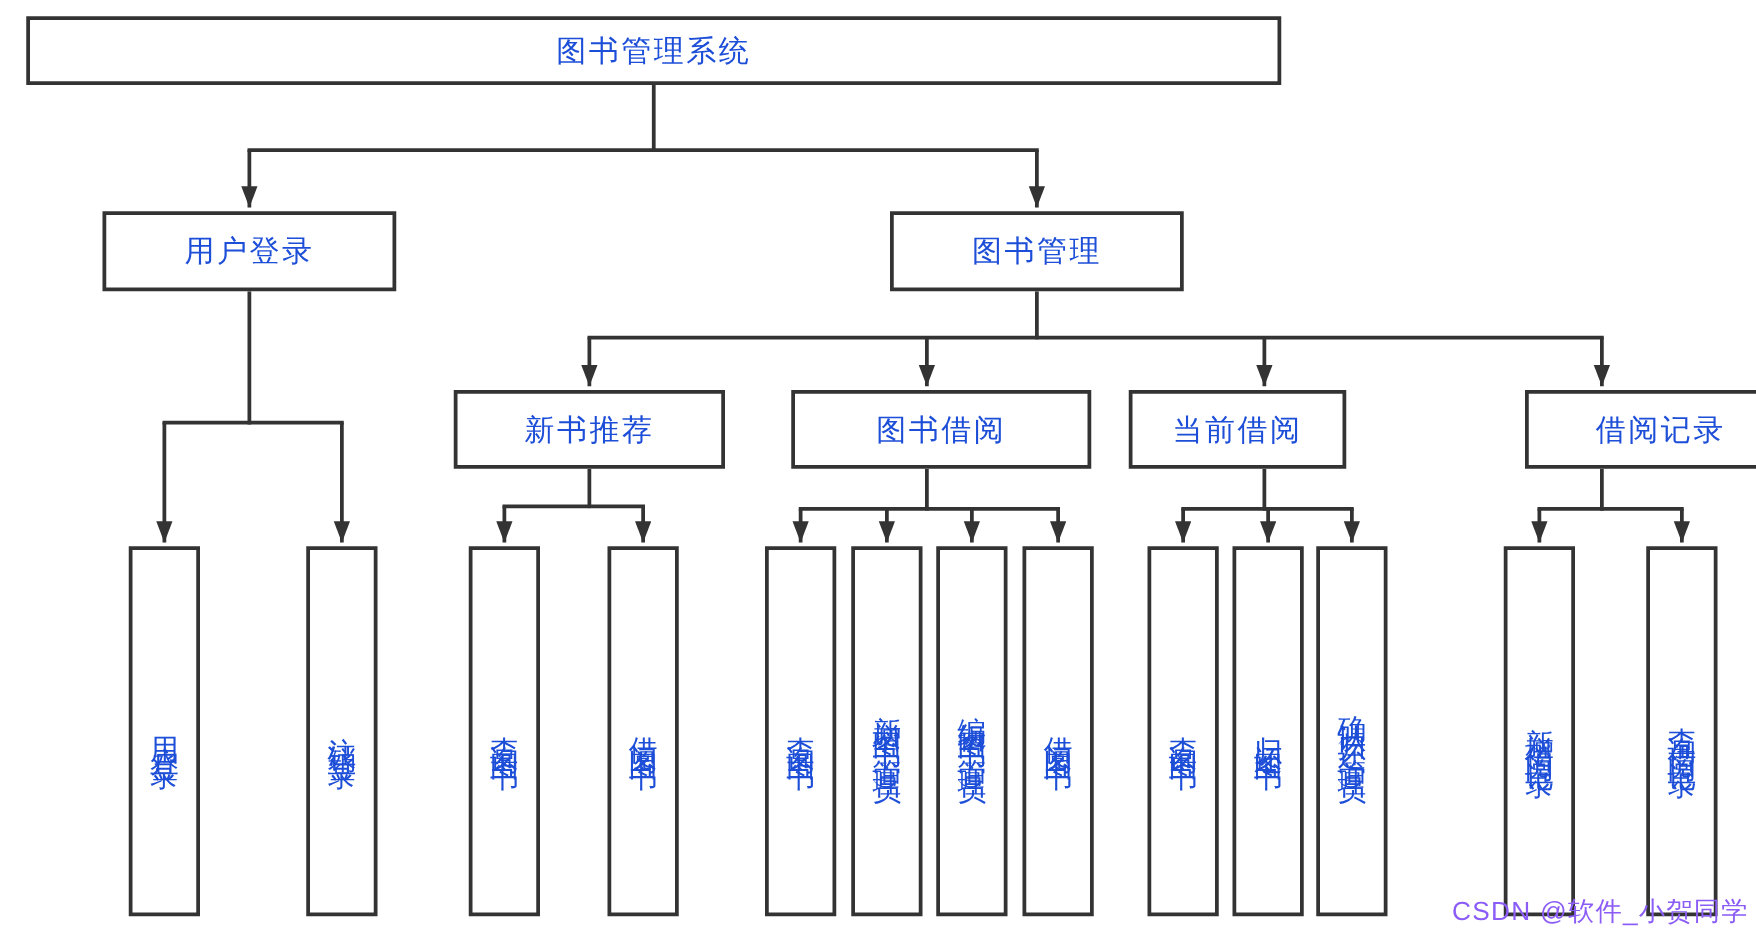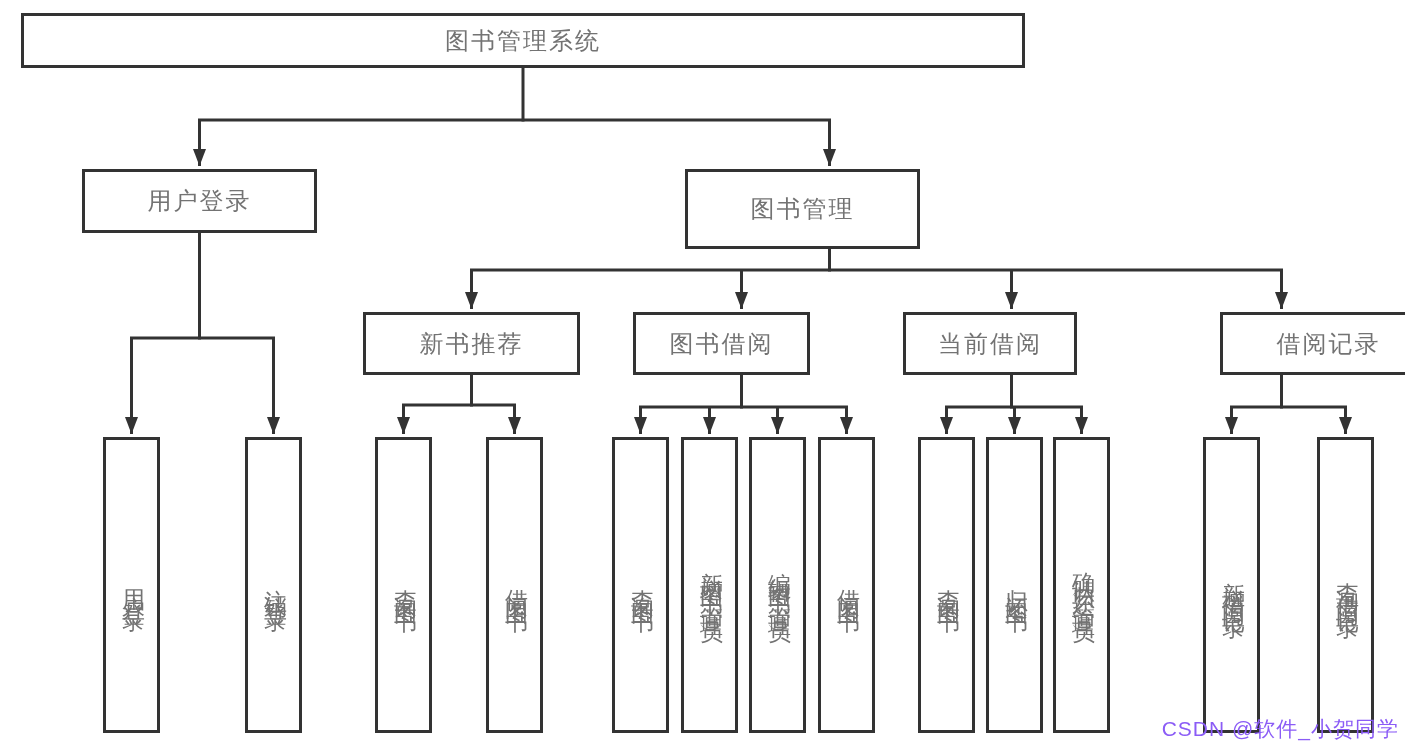--- a/index.html
+++ b/index.html
@@ -23,45 +23,44 @@
     height: 747px;
   }
   .box {
     position: absolute;
     box-sizing: border-box;
     border: 3px solid #333333;
     background: #ffffff;
     display: flex;
     align-items: center;
     justify-content: center;
-    color: #737373;
+    color: #1d4ed8;
     text-align: center;
-    font-family: Liberation Mono, monospace;
   }
   .hnode {
     font-size: 24px;
     letter-spacing: 2px;
     white-space: nowrap;
   }
   .vnode {
     font-size: 23px;
   }
   .vnode .vtext {
     writing-mode: vertical-rl;
     text-orientation: mixed;
     letter-spacing: 7px;
     line-height: 1;
     white-space: nowrap;
   }
   
   #node-root            { left: 21px;   top: 13px;  width: 1004px; height: 55px; }
   #node-user-login      { left: 82px;   top: 169px; width: 235px;  height: 64px; }
-  #node-book-management { left: 685px;  top: 169px; width: 235px;  height: 80px; }
+  #node-book-management { left: 712px;  top: 169px; width: 235px;  height: 64px; }
   #node-new-book-recommend { left: 363px;  top: 312px; width: 217px; height: 63px; }
-  #node-book-borrowing     { left: 633px;  top: 312px; width: 177px; height: 63px; }
+  #node-book-borrowing     { left: 633px;  top: 312px; width: 240px; height: 63px; }
   #node-current-borrowing  { left: 903px;  top: 312px; width: 174px; height: 63px; }
   #node-borrowing-records  { left: 1173px; top: 312px; width: 217px; height: 63px; margin-left: 47px; }
   .leaf { top: 437px; width: 57px; height: 296px; }
   #leaf-user-login        { left: 103px; }
   #leaf-logout            { left: 245px; }
   #leaf-rec-query-book    { left: 375px; }
   #leaf-rec-borrow-book   { left: 486px; }
   #leaf-bor-query-book    { left: 612px; }
   #leaf-bor-add-book      { left: 681px; }
   #leaf-bor-edit-book     { left: 749px; }

